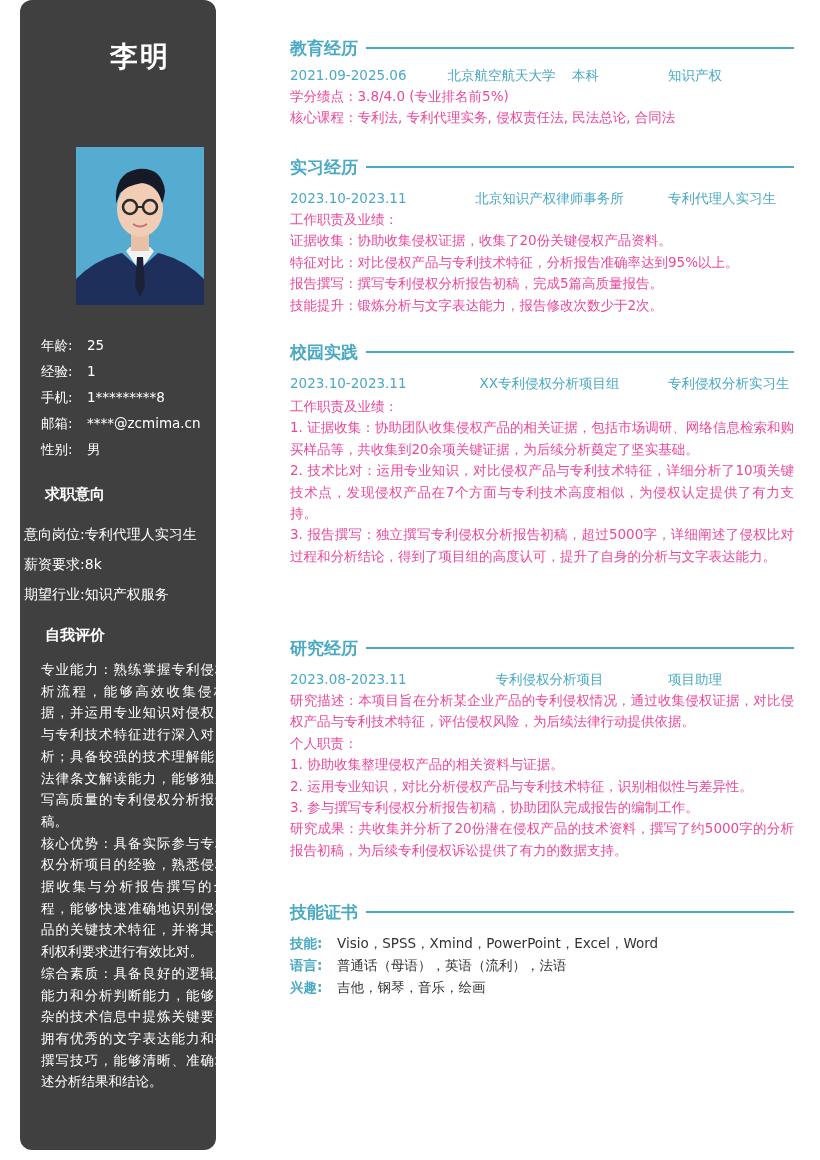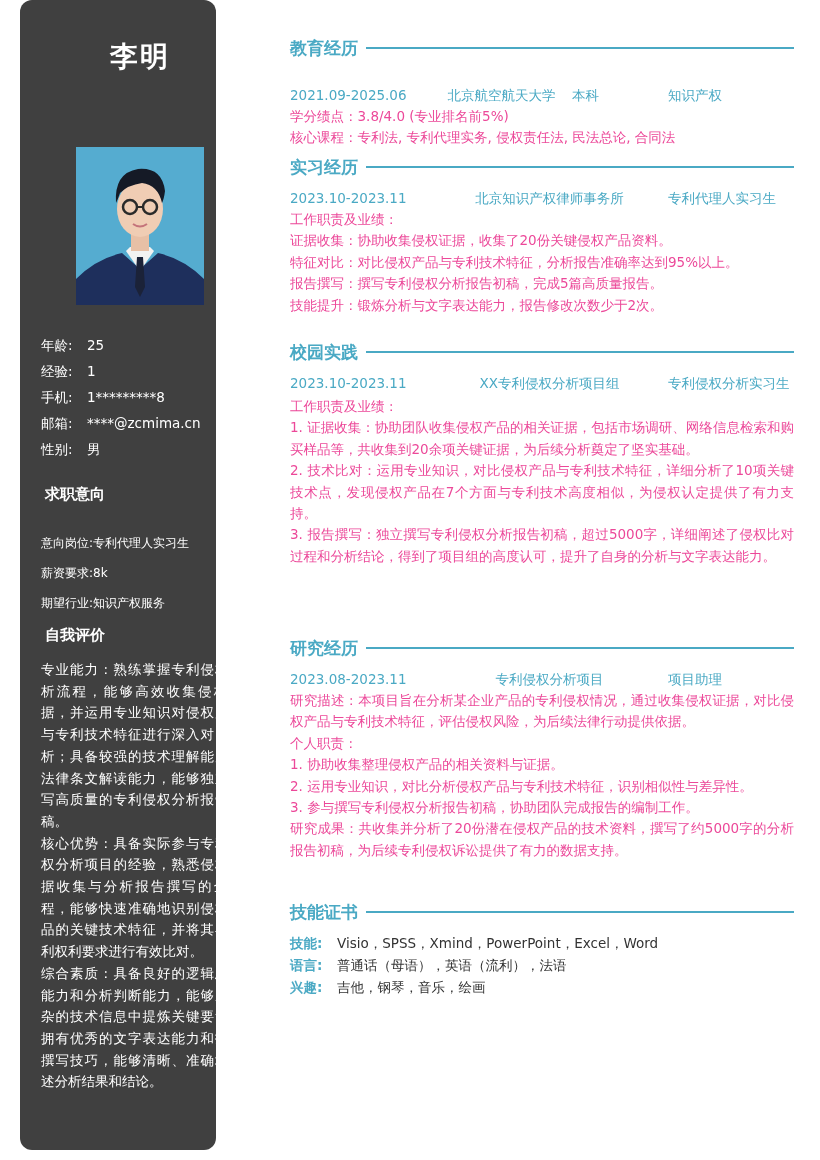--- a/index.html
+++ b/index.html
@@ -21,21 +21,21 @@
   }
   .photo svg { width: 100%; height: 100%; display: block; }
 
   .info { position: absolute; left: 21px; top: 335px; font-size: 13.5px; }
   .info .row { height: 26px; line-height: 20px; white-space: nowrap; }
   .info .lbl { display: inline-block; width: 46px; }
 
   .side-title {
     position: absolute; left: 25px; font-size: 15px; font-weight: bold;
   }
-  .intent { position: absolute; left: 21px; top: 524px; font-size: 12px; margin-top: 9px; }
+  .intent { position: absolute; left: 4px; top: 524px; font-size: 14px; }
   .intent .row { height: 30px; line-height: 20px; white-space: nowrap; }
 
   .self-eval {
     position: absolute; left: 21px; top: 659px; width: 202px;
     font-size: 13.5px; line-height: 21.7px; text-align: justify;
   }
 
   .main { position: absolute; left: 290px; top: 0; width: 504px; }
   .section { position: absolute; left: 0; width: 504px; }
   .sec-head { display: flex; align-items: center; height: 24px; }
@@ -116,21 +116,21 @@
   </div>
 </div>
 
 <div class="main">
 
   <div class="section" style="top:36px;">
     <div class="sec-head">
       <span class="sec-title">教育经历</span>
       <span class="sec-line"></span>
     </div>
-    <div class="meta" style="margin-top:24px;">
+    <div class="meta" style="margin-top:4px;">
       <span class="c1">2021.09-2025.06</span>
       <span class="c2">北京航空航天大学</span>
       <span class="c3">本科</span>
       <span class="c4">知识产权</span>
     </div>
     <div class="body-text">
       <div>学分绩点：3.8/4.0 (专业排名前5%)</div>
       <div>核心课程：专利法, 专利代理实务, 侵权责任法, 民法总论, 合同法</div>
     </div>
   </div>

